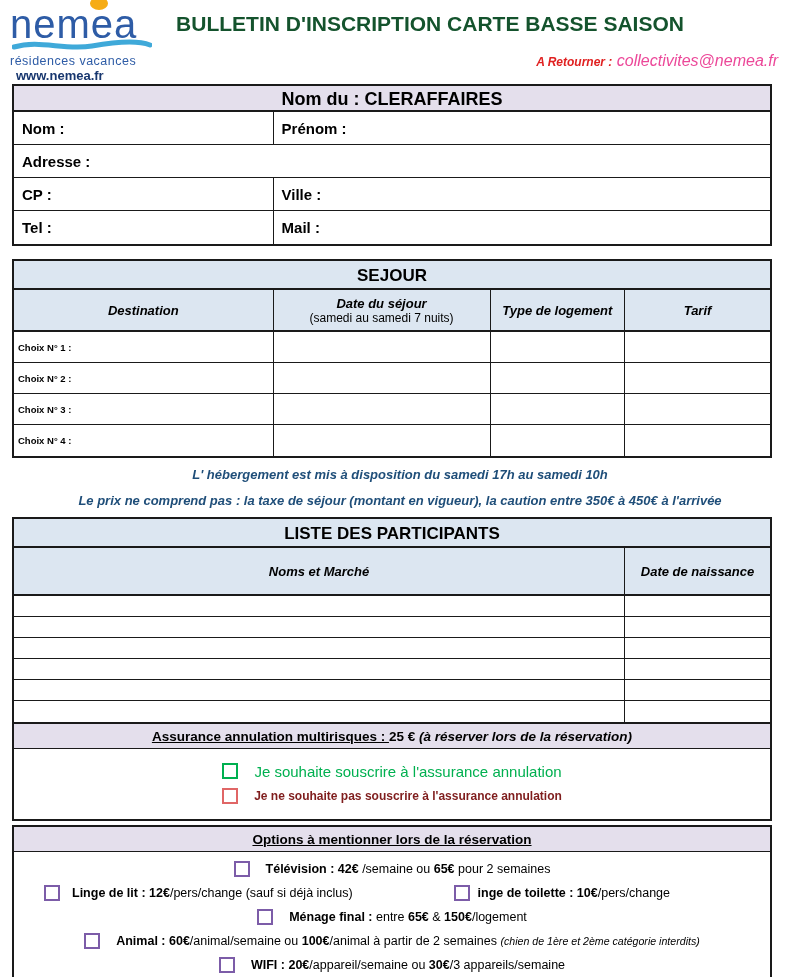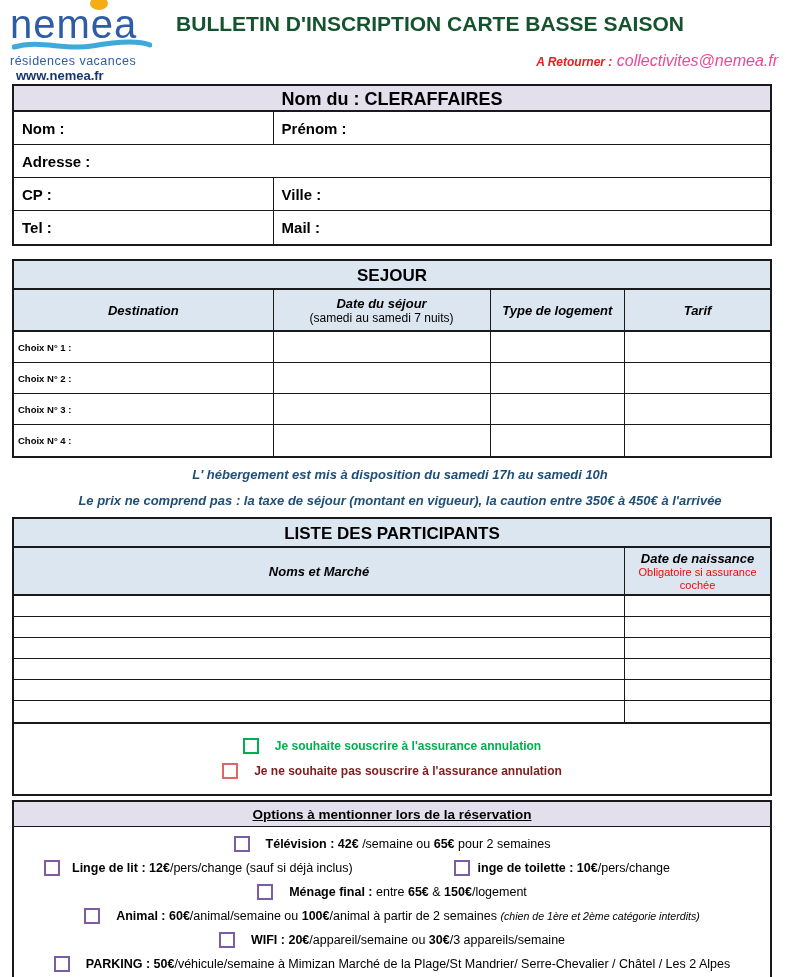--- a/index.html
+++ b/index.html
@@ -70,21 +70,21 @@
   .p-row .p-cell + .p-cell { border-left:1.5px solid #1a1a1a; }
 
   
   .assur { margin-top:-2px; }
   .assur .band { height:25px; line-height:25px; font-size:13.5px; border-bottom:1.5px solid #1a1a1a; }
   .assur-body { padding:8px 0 9px 0; }
   .chk-line { display:flex; align-items:center; justify-content:center; gap:16px; height:22px; margin:3px 0; }
   .chk { width:16px; height:16px; background:#fff; border:2px solid #7c5ca8; flex:0 0 auto; }
   .chk.green { border-color:#00b050; }
   .chk.red { border-color:#e06666; }
-  .yes-text { color:#00b050; font-weight:700; font-size:12px; }
+  .yes-text { color:#00b050; font-weight:400; font-size:15px; }
   .no-text { color:#7f1d1d; font-weight:700; font-size:12px; }
 
   
   .opts { margin-top:4px; }
   .opts .band { height:25px; line-height:25px; font-size:13.5px; border-bottom:1.5px solid #1a1a1a; }
   .opts .band span { text-decoration:underline; }
   .opts-body { padding:4px 0 6px 0; }
   .opt-line { display:flex; align-items:center; justify-content:center; gap:16px; min-height:22px; margin:2px 0; font-size:12.5px; }
   .opt-line.split { justify-content:flex-start; }
   .opt-group { display:flex; align-items:center; gap:12px; }
@@ -174,21 +174,20 @@
   <div class="note note2">Le prix ne comprend pas : la taxe de séjour (montant en vigueur), la caution entre 350€ à 450€  à l'arrivée</div>
 
   <div class="tbl parts">
     <div class="t-head band ltblue">LISTE DES PARTICIPANTS</div>
     <div class="p-cols ltblue">
       <div class="p-col">
         <span class="main">Noms et Marché</span>
       </div>
       <div class="p-col">
         <span class="main">Date de naissance</span>
-        <span class="red-sub">Obligatoire si assurance cochée</span>
       </div>
     </div>
     <div class="p-row">
       <div class="p-cell"></div>
       <div class="p-cell"></div>
     </div>
     <div class="p-row">
       <div class="p-cell"></div>
       <div class="p-cell"></div>
     </div>
@@ -204,20 +203,21 @@
       <div class="p-cell"></div>
       <div class="p-cell"></div>
     </div>
     <div class="p-row">
       <div class="p-cell"></div>
       <div class="p-cell"></div>
     </div>
   </div>
 
   <div class="tbl assur">
+    <div class="band lavender"><span style="font-weight: 700; text-decoration: underline;">Assurance annulation multirisques : </span><span style="font-weight: 700;">25 € </span><span style="font-style: italic;">(à réserver lors de la réservation)</span></div>
     <div class="assur-body">
       <div class="chk-line">
         <span class="chk green"></span>
         <span class="yes-text">Je souhaite souscrire à l'assurance annulation</span>
       </div>
       <div class="chk-line">
         <span class="chk red"></span>
         <span class="no-text">Je ne souhaite pas souscrire à l'assurance annulation</span>
       </div>
     </div>

